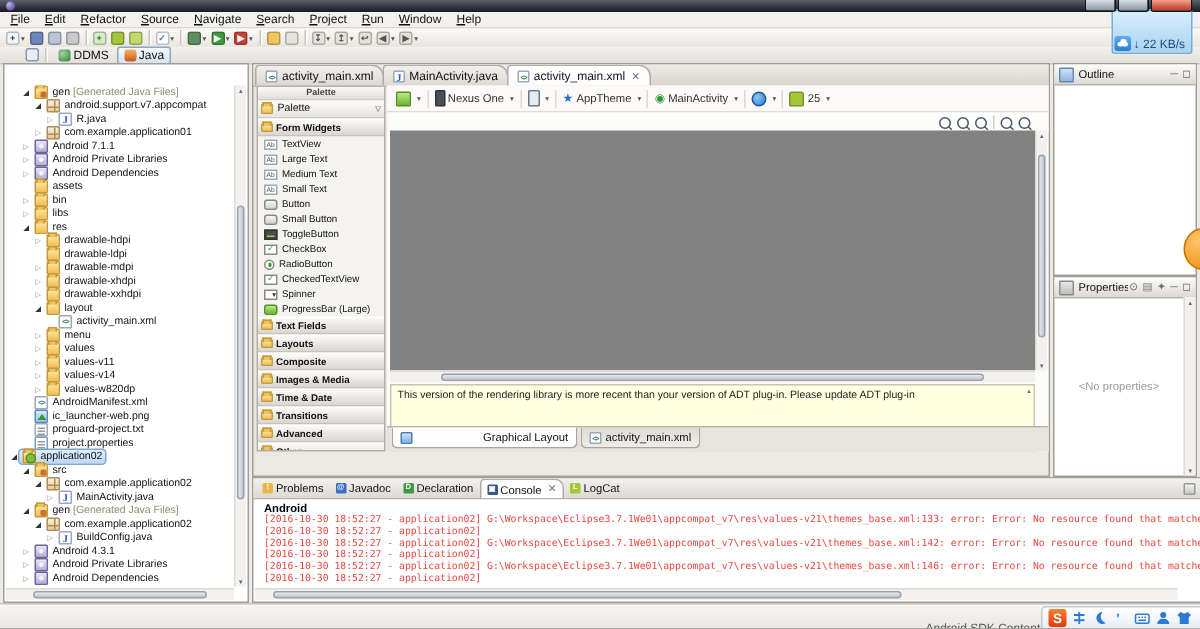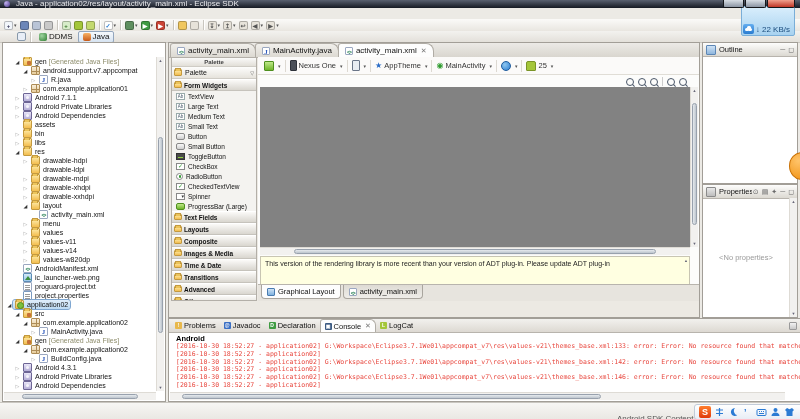--- a/index.html
+++ b/index.html
@@ -137,21 +137,21 @@
   #canv-vsb{top:30px;height:160px;right:1px;}
   #canv-hsb{left:2px;right:9px;top:190px;}
   #warnpane{position:absolute;left:2px;right:9px;top:199px;bottom:0;background:#ffffe1;
     border:1px solid #c8c5b2;box-sizing:border-box;font-size:7px;padding:3px 4px;color:#222;}
   #warnpane .wa{position:absolute;right:1px;top:1px;font-size:4px;color:#667;}
   
   #ebtabs{position:absolute;left:0;right:0;bottom:0;height:16px;background:#e7e4de;border-top:1px solid #b8b4ad;
     display:flex;align-items:flex-start;padding-left:3px;}
   .ebtab{height:13px;display:flex;align-items:center;padding:0 5px;font-size:7.5px;border:1px solid #a9a59e;
     border-top:none;border-radius:0 0 4px 4px;background:linear-gradient(#dedbd4,#efede9);margin-right:2px;white-space:nowrap;}
-  .ebtab.active{background:#fdfdfd;}
+  .ebtab.active{background:#fdfdfd;gap:44px;}
   .ebtab .ic{width:8px;height:8px;}
   
   #outline{left:702px;top:42px;width:96px;height:142px;}
   #props{left:702px;top:184px;width:96px;height:134px;}
   .empty-msg{position:absolute;left:0;right:8px;top:13px;bottom:0;display:flex;align-items:center;
     justify-content:center;color:#9a9a9a;font-size:7.5px;}
   #ball{position:absolute;left:789px;top:152px;width:24px;height:26px;border-radius:50%;z-index:50;
     background:radial-gradient(circle at 35% 30%,#ffc46b,#ef8c07);border:1px solid #c96f00;}
   
   #console{left:168px;top:318px;width:708px;height:84px;}
@@ -179,32 +179,43 @@
     font:bold 9px/12px "Liberation Sans",sans-serif;text-align:center;}
   .sg-i{display:flex;align-items:center;}
 </style>
 </head>
 <body>
 
 <div id="screen">
 
   <div id="titlebar">
     <span class="app-icon"></span>
-    <span class="t">Java - application02/res/layout/activity_main.xml - Eclipse SDK</span>
   </div>
   <div id="winbtns">
       <span class="winbtn"></span>
       <span class="winbtn"></span>
       <span class="winbtn close"></span>
     </div>
   <div id="netbadge">
     <span class="net-ico"></span>
     <span>↓ 22 KB/s</span>
   </div>
 
+  <div id="menubar">
+      <span class="menu-item">File</span>
+      <span class="menu-item">Edit</span>
+      <span class="menu-item">Refactor</span>
+      <span class="menu-item">Source</span>
+      <span class="menu-item">Navigate</span>
+      <span class="menu-item">Search</span>
+      <span class="menu-item">Project</span>
+      <span class="menu-item">Run</span>
+      <span class="menu-item">Window</span>
+      <span class="menu-item">Help</span>
+    </div>
   <div id="toolbar">
       <span class="tbtn">
         <span class="tbico" style="background: rgb(242, 246, 251); color: rgb(51, 51, 85);">+</span>
         <span class="tb-dd">▾</span>
       </span>
       <span class="tbtn">
         <span class="tbico" style="background: rgb(108, 134, 184); color: rgb(255, 255, 255);"></span>
       </span>
       <span class="tbtn">
         <span class="tbico" style="background: rgb(185, 196, 214); color: rgb(255, 255, 255);"></span>

